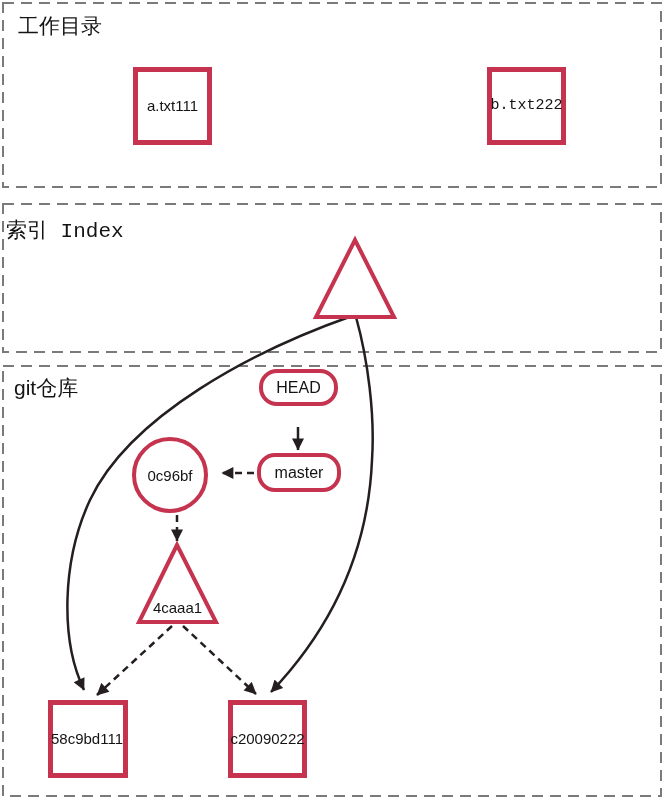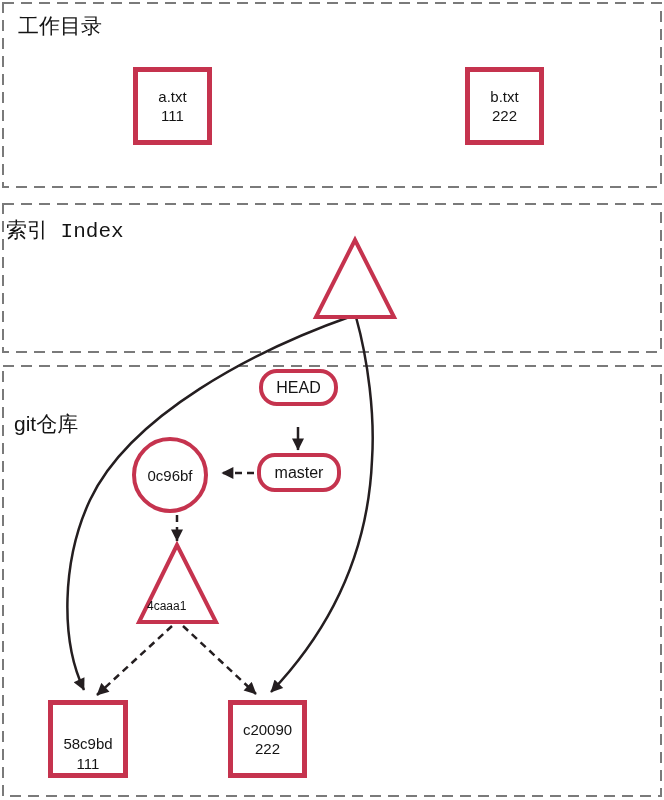--- a/index.html
+++ b/index.html
@@ -58,21 +58,21 @@
     color:var(--text);
     white-space:nowrap;
   }
   .node{
     position:absolute;
     z-index:4;
     box-sizing:border-box;
     background:#fff;
     border:5px solid var(--node-stroke);
     display:flex;
-    flex-direction:column;
+    flex-direction:row;
     align-items:center;
     justify-content:center;
     text-align:center;
     font-size:15px;
     line-height:1.3;
     color:var(--text);
   }
   .capsule{
     position:absolute;
     z-index:4;
@@ -95,22 +95,22 @@
     border-radius:50%;
     display:flex;
     align-items:center;
     justify-content:center;
     font-size:15px;
     color:var(--text);
   }
   .tri-label{
     position:absolute;
     z-index:5;
-    text-align:left;
-    font-size:12px;
+    text-align:center;
+    font-size:15px;
     color:var(--text);
     white-space:nowrap;
   }
 </style>
 </head>
 <body>
 
 <div class="canvas">
 
   <svg class="edges-layer" viewBox="0 0 664 800" xmlns="http://www.w3.org/2000/svg">
@@ -132,27 +132,27 @@
     <line class="edge dashed" x1="177" y1="515" x2="177" y2="541" marker-end="url(#ah)"></line>
     <line class="edge dashed" x1="172" y1="626" x2="97" y2="695" marker-end="url(#ah)"></line>
     <line class="edge dashed" x1="183" y1="626" x2="256" y2="694" marker-end="url(#ah)"></line>
 
     <polygon class="shape" points="355,240 316,317 394,317"></polygon>
     <polygon class="shape" points="177,545 139,622 216,622"></polygon>
   </svg>
 
   <div class="section-title" style="left:18px;top:12px;">工作目录</div>
   <div class="section-title" style="left:6px;top:216px;font-family:Liberation Mono, monospace;">索引 Index</div>
-  <div class="section-title" style="left:14px;top:374px;margin-top:36px;">git仓库</div>
+  <div class="section-title" style="left:14px;top:374px;">git仓库</div>
 
   <div class="node" style="left:133px;top:67px;width:79px;height:78px;">
     <span>a.txt</span>
     <span>111</span>
   </div>
-  <div class="node" style="left:465px;top:67px;width:79px;height:78px;">
+  <div class="node" style="left:487px;top:67px;width:79px;height:78px;font-family:Liberation Mono, monospace;">
     <span>b.txt</span>
     <span>222</span>
   </div>
 
   <div class="capsule" style="left:259px;top:369px;width:79px;height:37px;">HEAD</div>
   <div class="capsule" style="left:257px;top:453px;width:84px;height:39px;">master</div>
   <div class="circle" style="left:132px;top:437px;width:76px;height:76px;">0c96bf</div>
 
   <div class="tri-label" style="left:147px;top:599px;width:61px;">4caaa1</div>
 

